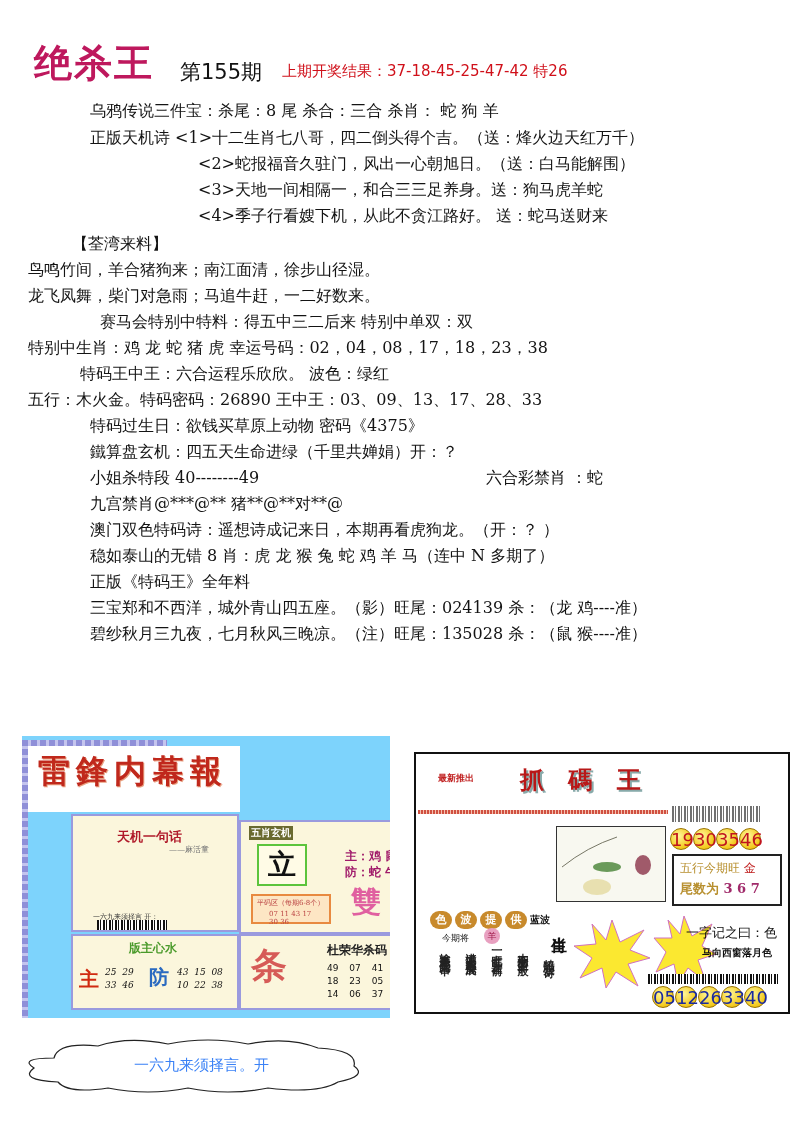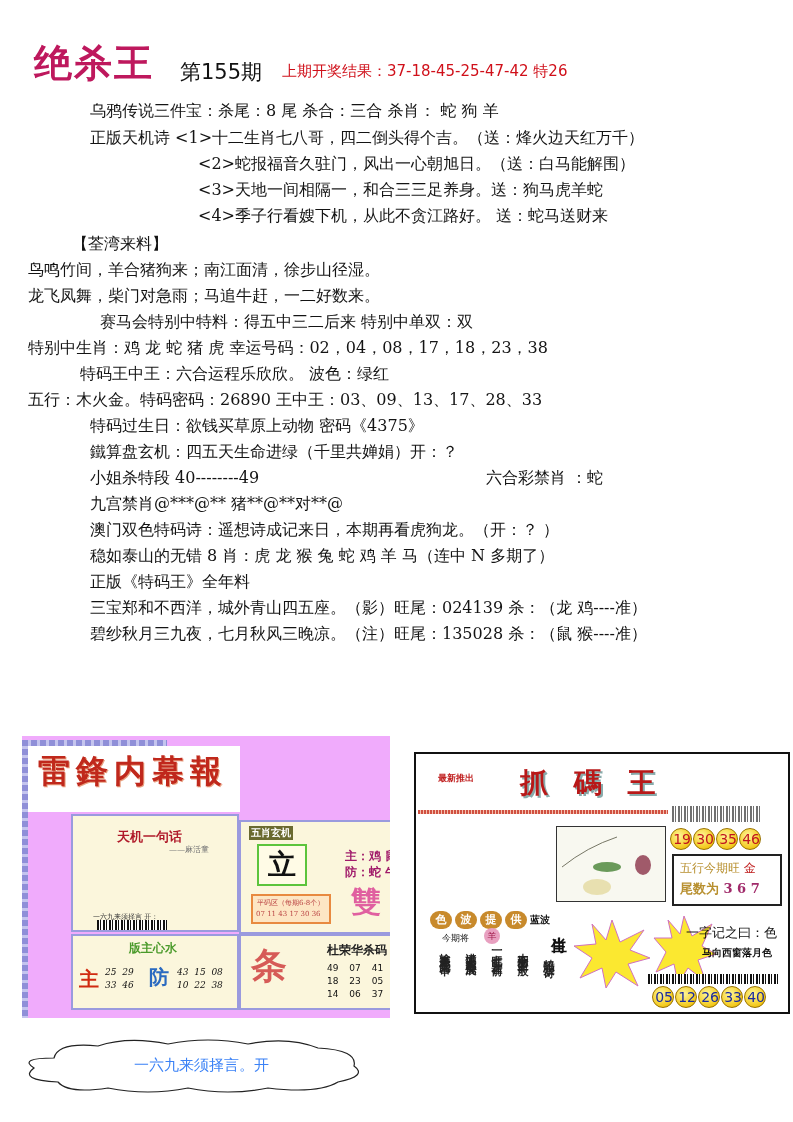--- a/index.html
+++ b/index.html
@@ -5,26 +5,26 @@
   * { box-sizing: border-box; margin: 0; padding: 0; }
   html, body { width: 793px; height: 1122px; background: #ffffff; overflow: hidden; }
   body { position: relative; font-family: "DejaVu Serif", "Liberation Serif", serif; color: #111; }
   .abs { position: absolute; white-space: nowrap; }
   .title { left: 34px; top: 38px; font-size: 38px; color: #be185d; font-family: "DejaVu Serif", serif; font-weight: bold; letter-spacing: 2px; }
   .issue { left: 180px; top: 58px; font-size: 21px; color: #111; font-family: "DejaVu Sans", sans-serif; }
   .result { left: 282px; top: 62px; font-size: 15px; color: #d0101a; font-family: "DejaVu Sans", sans-serif; }
   .line { font-size: 16px; line-height: 20px; color: #141414; }
   .panel { position: absolute; overflow: hidden; }
   
-  .lp { left: 22px; top: 736px; width: 368px; height: 282px; background: #f0abfc; }
+  .lp { left: 22px; top: 736px; width: 368px; height: 282px; background: #7dd3fc; }
   .lp-border { position: absolute; background: repeating-linear-gradient(90deg,#8f8fd8 0 6px,#c4c4ee 6px 9px); }
   .lp-title { position: absolute; left: 16px; top: 14px; font-size: 32px; font-weight: bold; color: #c0281c; letter-spacing: 6px; font-family: "DejaVu Serif", serif; text-shadow: 1px 1px 0 #e8a080; }
   .box { position: absolute; border: 2px solid #9a9ade; background: #fbf6dc; margin-left: 45px; }
   .rp { left: 414px; top: 752px; width: 376px; height: 262px; background: #fff; border: 2px solid #111; }
-  .ball { display: inline-block; width: 22px; height: 22px; border-radius: 50%; background: radial-gradient(circle at 40% 35%, #fff79a, #f3c81a 70%, #c89600); border: 1px solid #9a7300; text-align: right; font-size: 14px; line-height: 21px; font-family: "DejaVu Sans", sans-serif; color: #c0141e; margin-right: 1px; }
+  .ball { display: inline-block; width: 22px; height: 22px; border-radius: 50%; background: radial-gradient(circle at 40% 35%, #fff79a, #f3c81a 70%, #c89600); border: 1px solid #9a7300; text-align: right; font-size: 18px; line-height: 21px; font-family: "DejaVu Sans", sans-serif; color: #c0141e; margin-right: 1px; }
   .rp .ball.blue { color: #1a2aa0; }
   .vcol { position: absolute; writing-mode: vertical-rl; font-size: 11px; letter-spacing: 2px; font-weight: bold; color: #222; }
   .cloud { left: 18px; top: 1036px; width: 352px; height: 58px; }
   .barcode { position: absolute; background: repeating-linear-gradient(90deg,#111 0 2px,#fff 2px 3px,#111 3px 4px,#fff 4px 6px); }
   .chip { display: inline-block; width: 22px; height: 18px; border-radius: 9px; background: #c88a2c; color: #fff; font-size: 11px; text-align: center; line-height: 18px; margin-right: 3px; font-weight: bold; }
 </style>
 </head>
 <body>
 
 <div class="abs title">绝杀王</div>
@@ -69,21 +69,21 @@
 
   <div class="box" style="left:172px;top:84px;width:192px;height:114px">
     <div style="position:absolute;left:8px;top:4px;font-size:10px;color:#fff;background:#6a6a30;padding:0 2px;font-weight:bold">五肖玄机</div>
     <div style="position:absolute;left:16px;top:22px;width:50px;height:42px;border:2px solid #5cc43c;background:#fffbe6;text-align:center;font-size:28px;line-height:38px;font-weight:bold">立</div>
     <div style="position:absolute;left:104px;top:26px;font-size:12px;color:#a01a6a;font-weight:bold">主：鸡 鼠</div>
     <div style="position:absolute;left:104px;top:42px;font-size:12px;color:#a01a6a;font-weight:bold">防：蛇 牛</div>
     <div style="position:absolute;left:110px;top:60px;font-size:30px;color:#e060a0;font-weight:bold">雙</div>
     <div style="position:absolute;left:154px;top:84px;font-size:13px;color:#8a1a3a;font-weight:bold">單</div>
     <div style="position:absolute;left:10px;top:72px;width:80px;height:30px;border:2px solid #e88a40;background:#fde6c4">
       <div style="font-size:7px;color:#b44;padding:2px 4px">平码区（每期6-8个）</div>
-      <div style="font-size:7px;color:#b44;padding:0 3px">07 11 43 17 30 36</div>
+      <div style="font-size:7px;color:#b44;padding:0 16px">07 11 43 17 30 36</div>
     </div>
   </div>
 
   <div class="box" style="left:4px;top:198px;width:168px;height:76px">
     <div style="position:absolute;left:56px;top:4px;font-size:12px;color:#4a9a2a;font-weight:bold">版主心水</div>
     <div style="position:absolute;left:6px;top:30px;font-size:20px;color:#d02a10;font-weight:bold">主</div>
     <div style="position:absolute;left:32px;top:30px;font-size:9px;line-height:13px;font-style:italic">
       <span>25</span>&nbsp;&nbsp;<span>29</span><br>
       <span>33</span>&nbsp;&nbsp;<span>46</span>
     </div>
@@ -100,21 +100,21 @@
     <div style="position:absolute;left:86px;top:26px;font-size:9px;line-height:13px;font-family:'DejaVu Sans',sans-serif;word-spacing:8px">
       <div><span>49</span> <span>07</span> <span>41</span> <span>31</span></div>
       <div><span>18</span> <span>23</span> <span>05</span> <span>26</span></div>
       <div><span>14</span> <span>06</span> <span>37</span> <span>27</span></div>
     </div>
   </div>
 </div>
 
 <div class="panel rp">
   <div style="position:absolute;left:22px;top:18px;font-size:9px;color:#c02020;font-weight:bold">最新推出</div>
-  <div style="position:absolute;left:104px;top:10px;font-size:28px;color:#b81818;font-weight:bold;letter-spacing:8px;text-shadow:2px 2px 0 #8aa">抓 碼 王</div>
+  <div style="position:absolute;left:104px;top:10px;font-size:24px;color:#b81818;font-weight:bold;letter-spacing:8px;text-shadow:2px 2px 0 #8aa">抓 碼 王</div>
   <div style="position:absolute;left:2px;top:56px;width:250px;height:4px;background:repeating-linear-gradient(90deg,#d05040 0 2px,#f4c0b0 2px 3px)"></div>
   <div class="barcode" style="left:256px;top:52px;width:90px;height:16px;opacity:.6"></div>
 
   <div style="position:absolute;left:140px;top:72px;width:110px;height:76px;border:1px solid #333;background:#f8f8f0">
     <svg width="110" height="76">
         <path d="M5 40 Q30 20 60 10" stroke="#776" fill="none"></path>
         <ellipse cx="50" cy="40" rx="14" ry="5" fill="#6a9a5a"></ellipse>
         <ellipse cx="86" cy="38" rx="8" ry="10" fill="#a05a6a"></ellipse>
         <ellipse cx="40" cy="60" rx="14" ry="8" fill="#e8e0b0"></ellipse>
       </svg>

